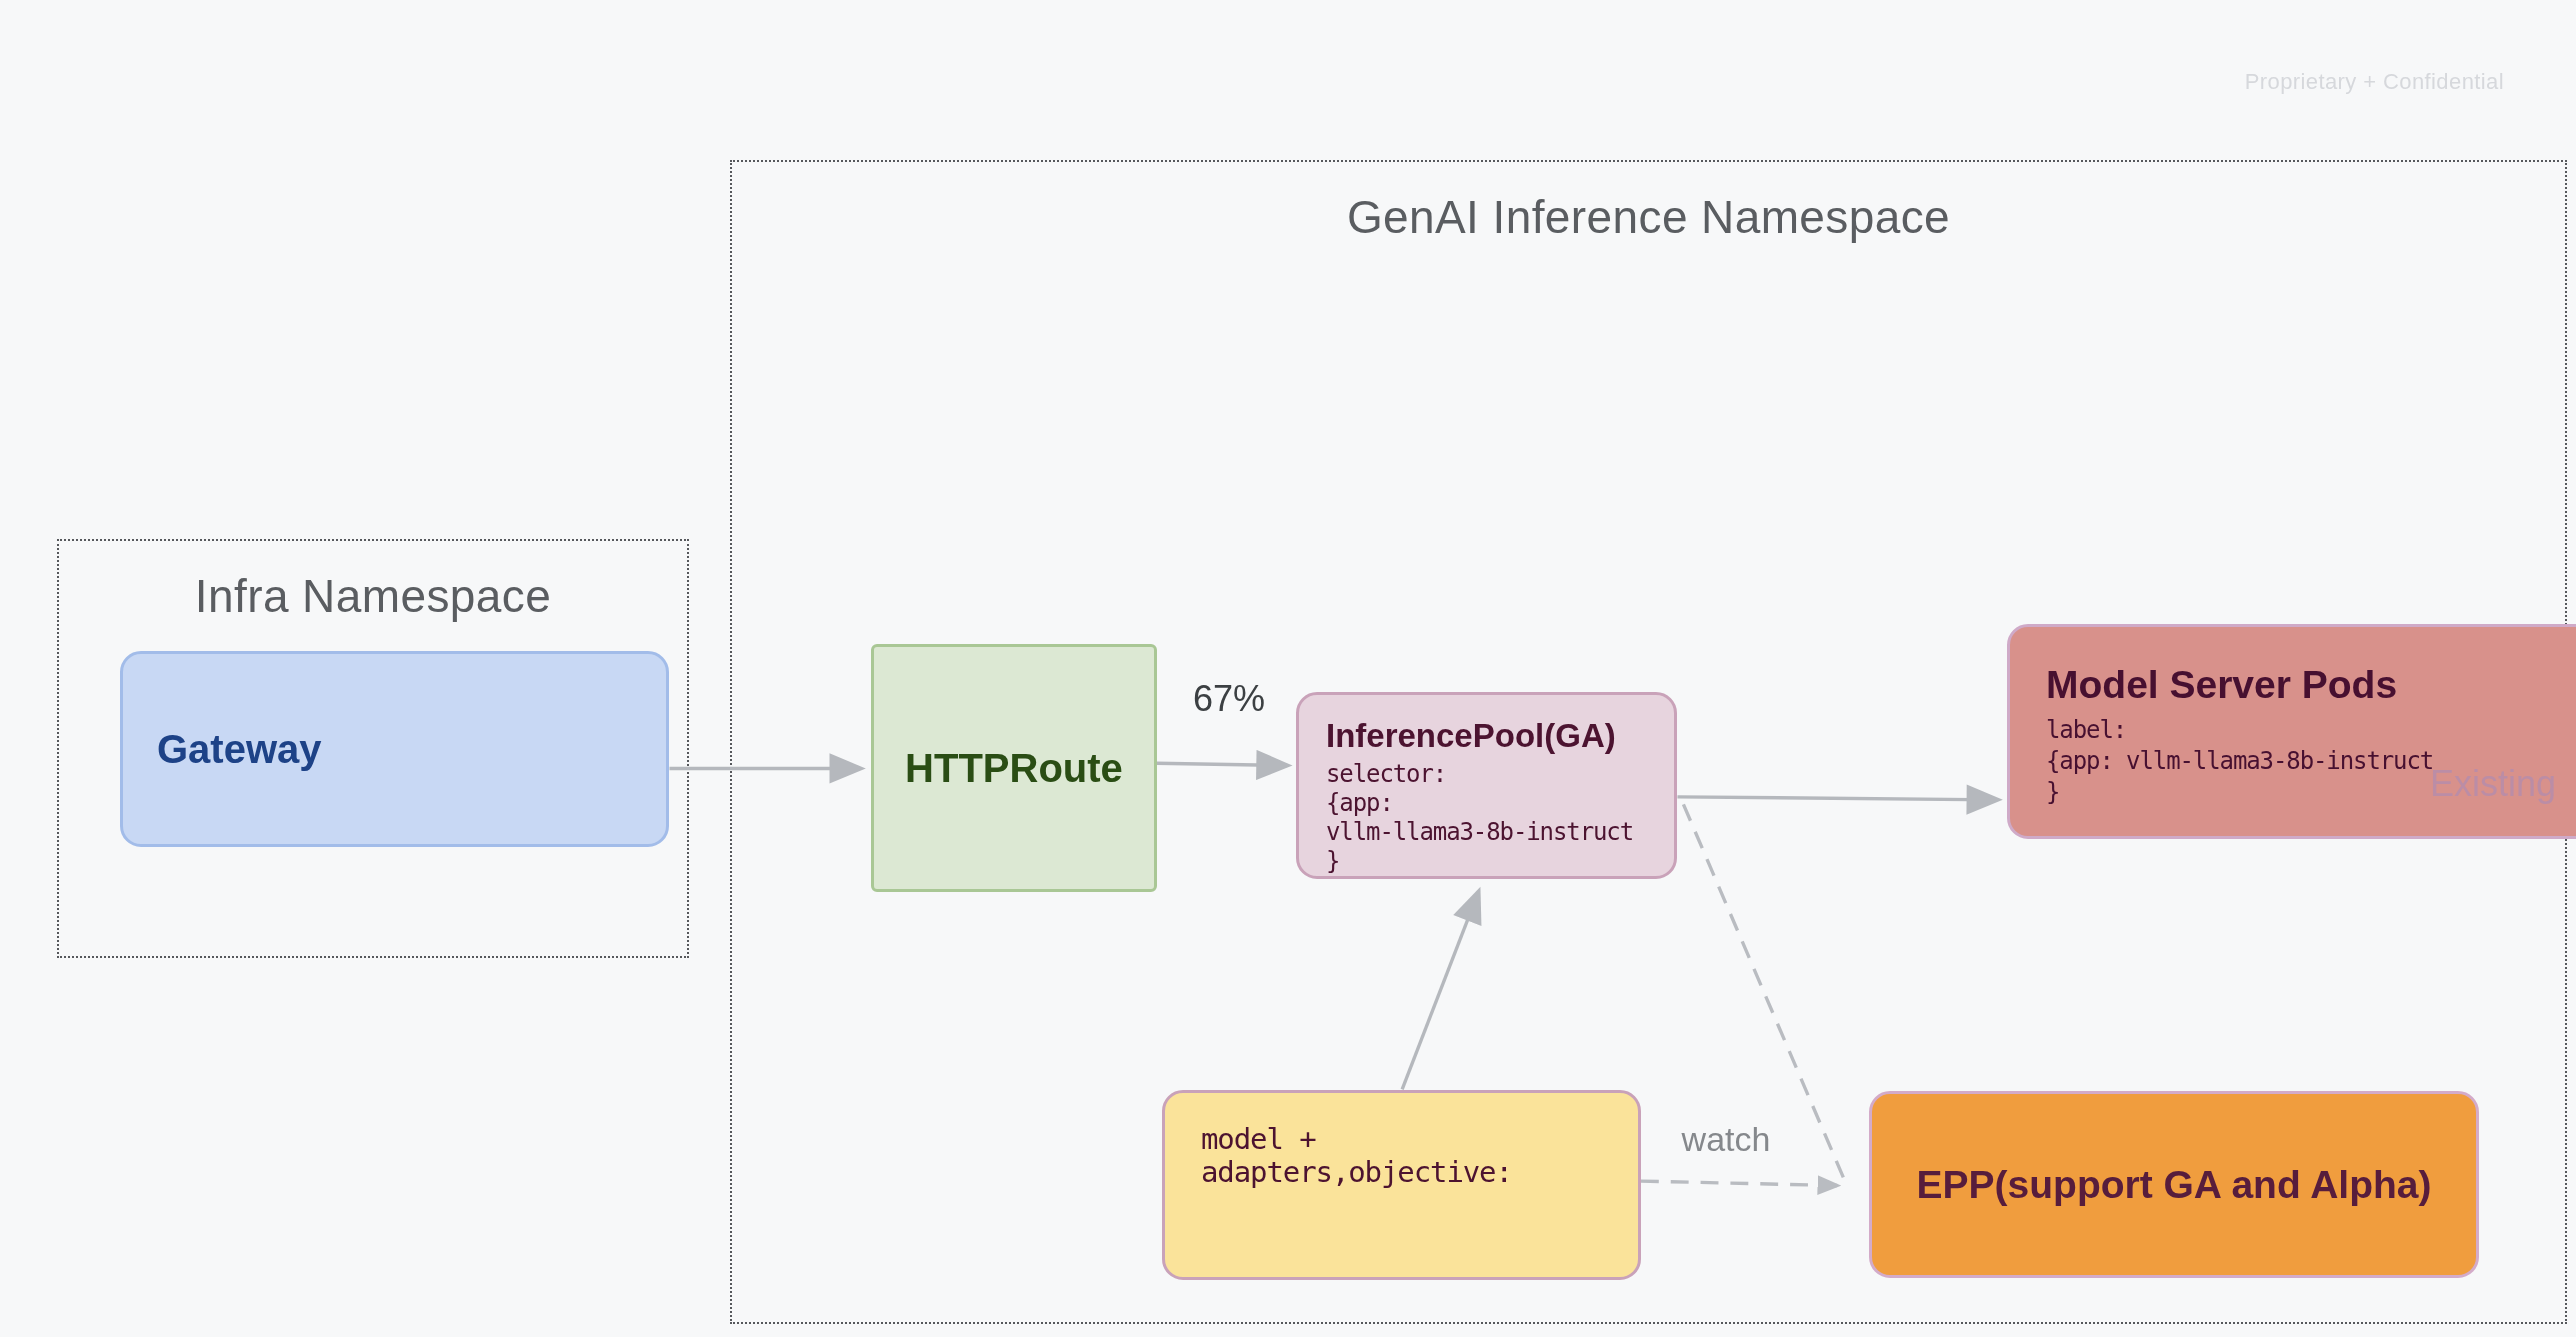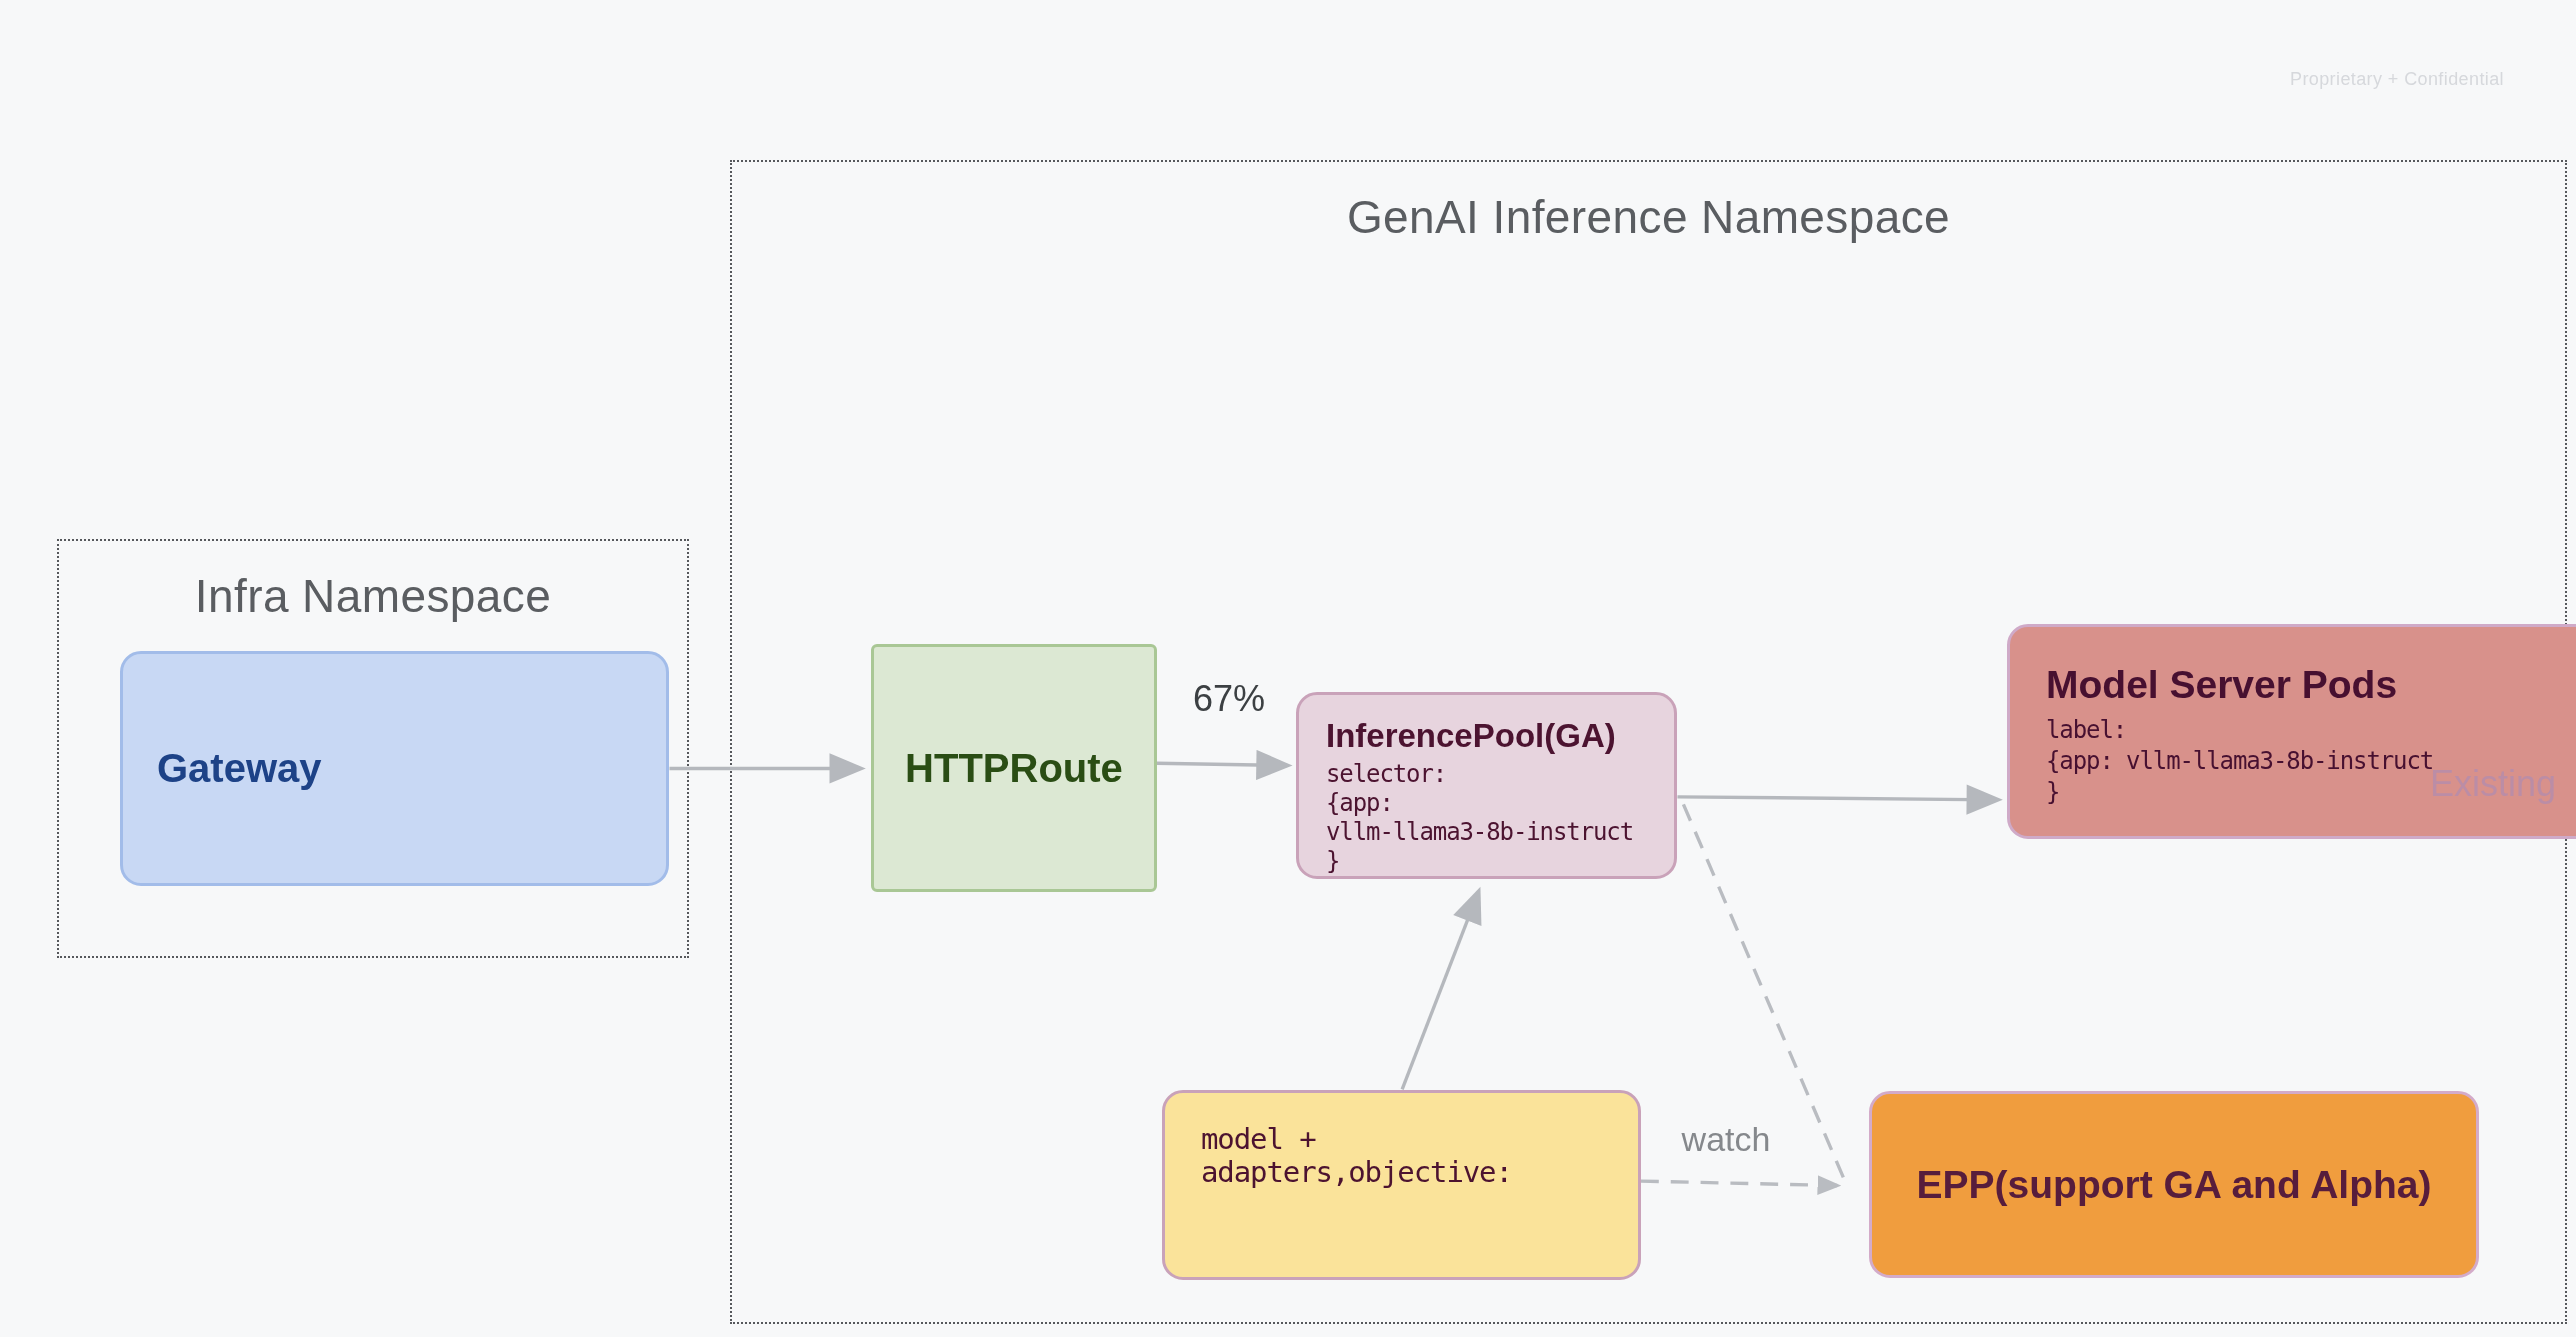--- a/index.html
+++ b/index.html
@@ -25,21 +25,21 @@
   .node{
     position:absolute;box-sizing:border-box;
     border:3px solid transparent;border-radius:21px;
   }
   .node-title{font-weight:bold;}
   .mono{
     font-family:"DejaVu Sans Mono",monospace;
     letter-spacing:-1.1px;
   }
 
-  .node-gateway{left:120px;top:651px;width:549px;height:235px;
+  .node-gateway{left:120px;top:651px;width:549px;height:196px;
     display:flex;align-items:center;padding-left:34px;font-size:40px;}
   .node-httproute{left:871px;top:644px;width:286px;height:248px;
     display:flex;align-items:center;justify-content:center;font-size:40px;}
   .node-pool{left:1296px;top:692px;width:381px;height:187px;
     padding:22.4px 0 0 27px;}
   .node-pool .node-title{font-size:33px;margin-bottom:4.5px;}
   .node-pool .mono{font-size:24px;line-height:29px;}
   .node-model{left:2007px;top:624px;width:606px;height:215px;
     padding:36px 0 12px 36px;}
   .node-model .node-title{font-size:39px;margin-bottom:7.5px;}
@@ -56,21 +56,21 @@
     font-size:36px;font-weight:normal;
     font-family:"Liberation Sans",sans-serif;letter-spacing:0;
   }
 
   .edge-label{position:absolute;transform:translate(-50%,-50%);white-space:nowrap;}
   .label-weight{left:1229px;top:699px;font-size:36px;color:#3c4043;}
   .label-watch{left:1726px;top:1139px;font-size:34px;color:#85888c;}
 
   .confidential{
     position:absolute;top:69px;right:72px;
-    font-size:18px;color:#d6d8dc;letter-spacing:0.4px;text-align:center;
+    font-size:22px;color:#d6d8dc;letter-spacing:0.4px;text-align:center;
   }
 
   svg.edges{position:absolute;left:0;top:0;width:2576px;height:1337px;pointer-events:none;}
 </style>
 </head>
 <body style="background: rgb(247, 248, 249);">
 
 <div class="stage">
 
   <div class="confidential">Proprietary + Confidential</div>

